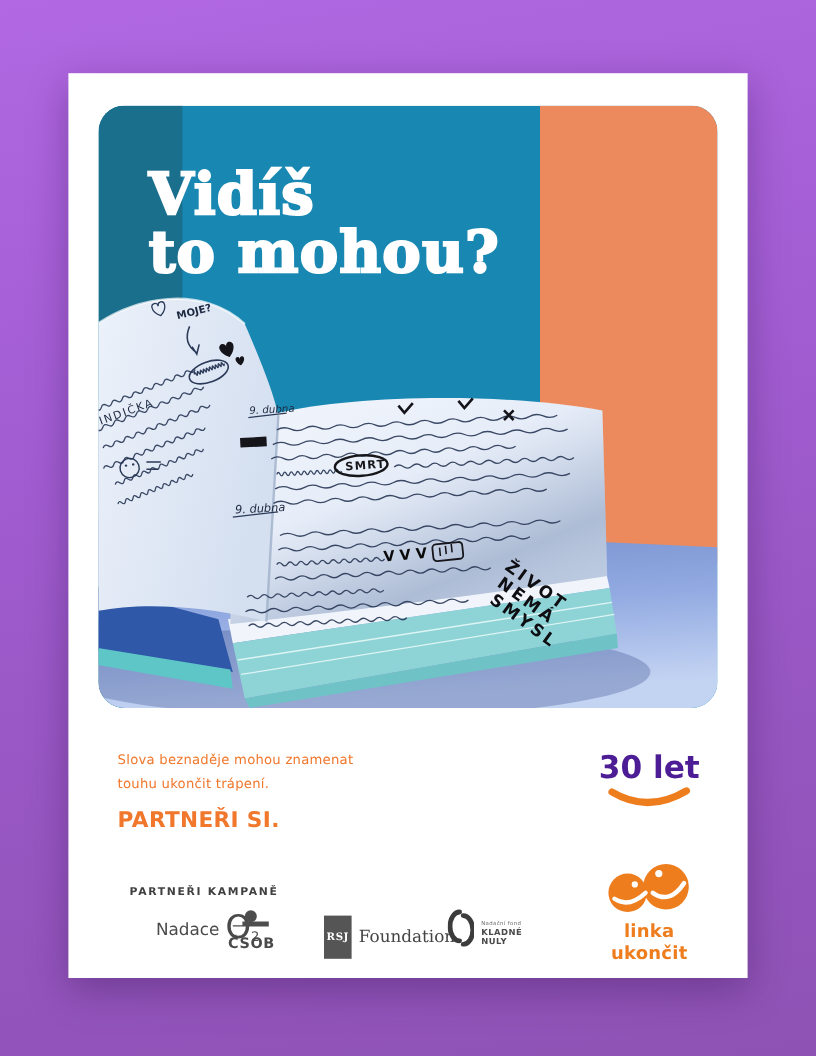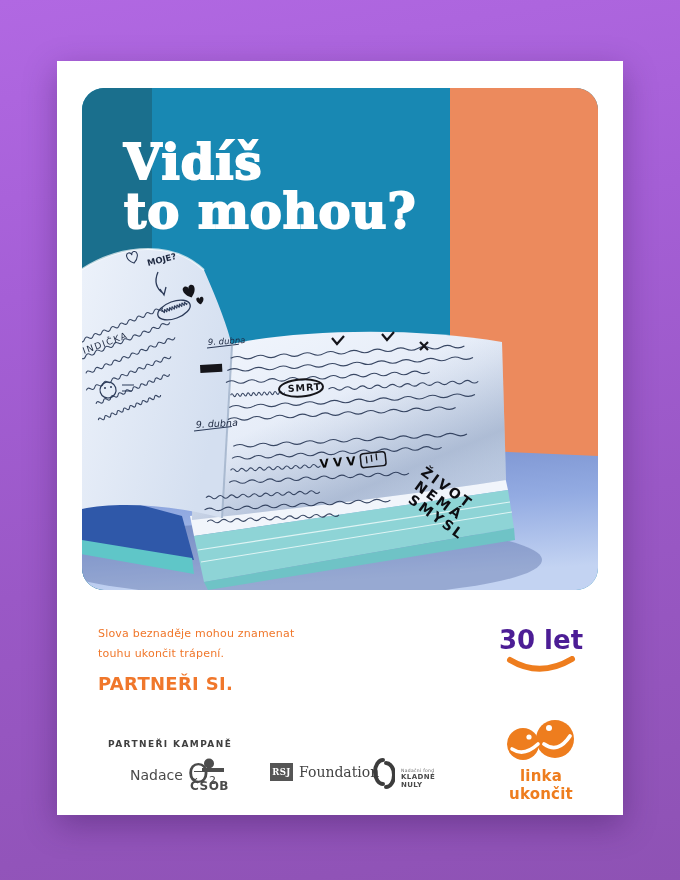--- a/index.html
+++ b/index.html
@@ -43,21 +43,21 @@
   }
   .logo{position:absolute;color:#4a4a4a;}
   .logo-nadace{left:41px;top:701px;display:flex;align-items:flex-end;margin-left:32px;}
   .logo-nadace .nadace-word{font-size:14px;line-height:20px;padding-bottom:1px;}
   .logo-nadace .o2-sym{font-size:27px;line-height:24px;margin-left:5px;font-weight:normal;}
   .logo-nadace .o2-sub{font-size:11px;line-height:11px;padding-bottom:0;}
   .logo-csob{left:133px;top:697px;width:38px;text-align:center;}
   .logo-csob .csob-word{font-size:12px;font-weight:bold;letter-spacing:.5px;margin-top:1px;}
   .logo-rsj{left:213px;top:702px;display:flex;align-items:center;}
   .rsj-badge{
-    width:23px;height:18px;background:#555;color:#fff;
+    width:23px;height:36px;background:#555;color:#fff;
     font-family:"DejaVu Serif", serif;font-size:8.5px;font-weight:bold;
     display:flex;align-items:center;justify-content:center;letter-spacing:.5px;
   }
   .rsj-word{font-family:"DejaVu Serif", serif;font-size:14px;margin-left:6px;color:#444;}
   .logo-kladne{left:316px;top:696px;display:flex;align-items:flex-end;}
   .kladne-text{margin-left:6px;line-height:1;}
   .kladne-small{font-size:4.5px;color:#6a6a6a;letter-spacing:.3px;}
   .kladne-big{font-size:7px;font-weight:bold;letter-spacing:.4px;color:#4a4a4a;line-height:8px;}
   .anniv{position:absolute;left:436px;top:564px;width:96px;text-align:center;
     color:#4c1d95;font-size:26px;font-weight:bold;letter-spacing:0;}

